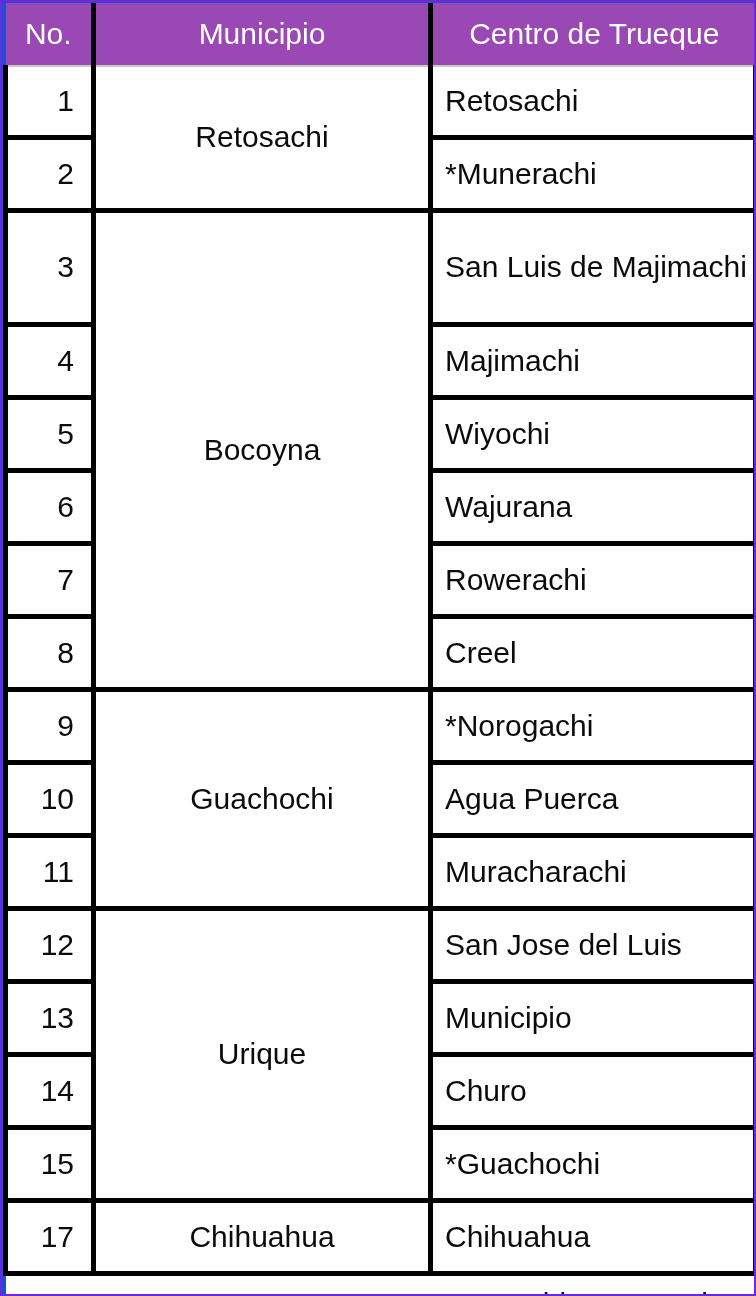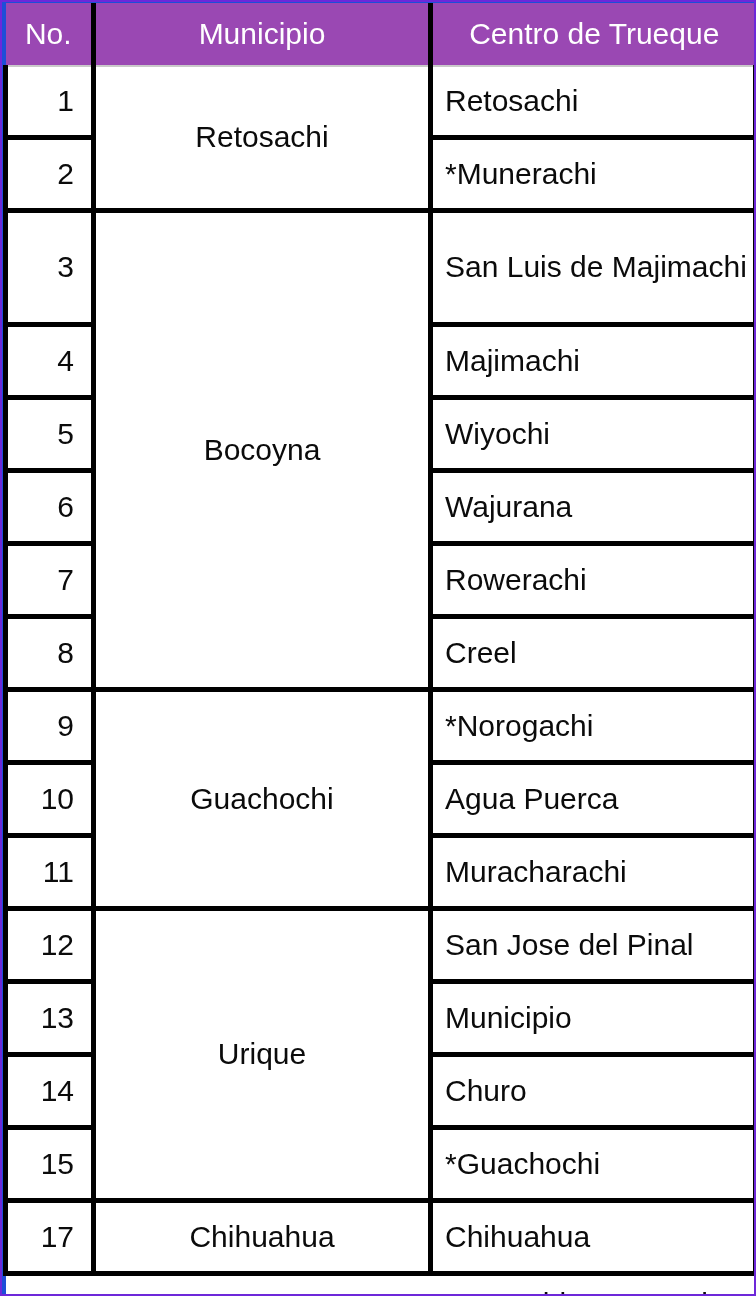--- a/index.html
+++ b/index.html
@@ -137,21 +137,21 @@
       <td class="centro">Agua Puerca</td>
     </tr>
     <tr>
       <td class="no">11</td>
       <td class="centro">Muracharachi</td>
     </tr>
 
     <tr>
       <td class="no">12</td>
       <td class="muni" rowspan="4">Urique</td>
-      <td class="centro">San Jose del Pinal</td>
+      <td class="centro">San Jose del Luis</td>
     </tr>
     <tr>
       <td class="no">13</td>
       <td class="centro">Municipio</td>
     </tr>
     <tr>
       <td class="no">14</td>
       <td class="centro">Churo</td>
     </tr>
     <tr>

